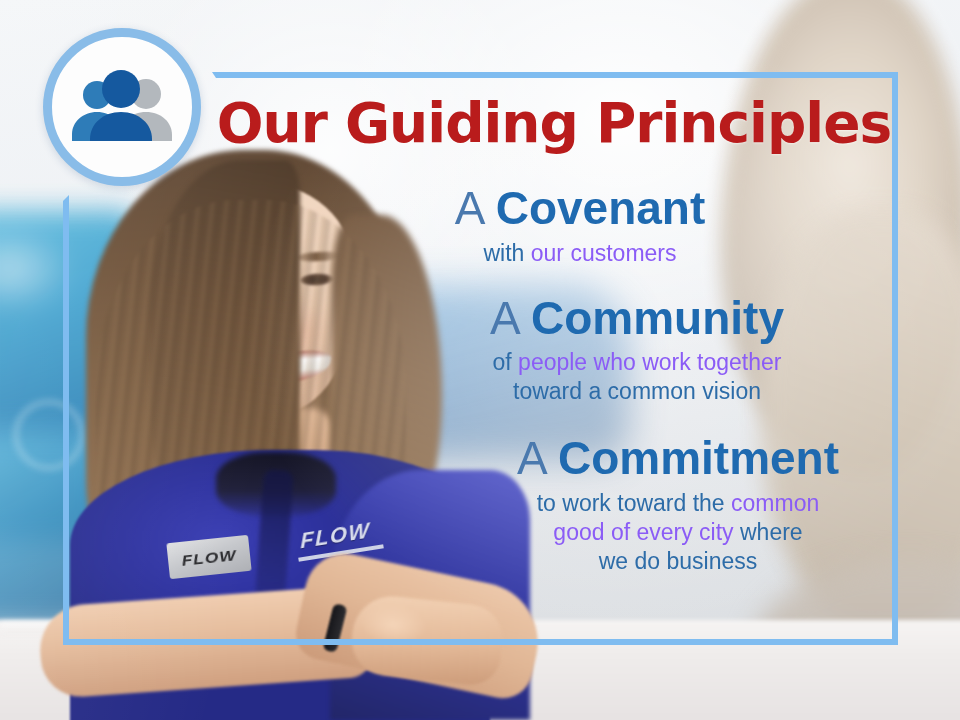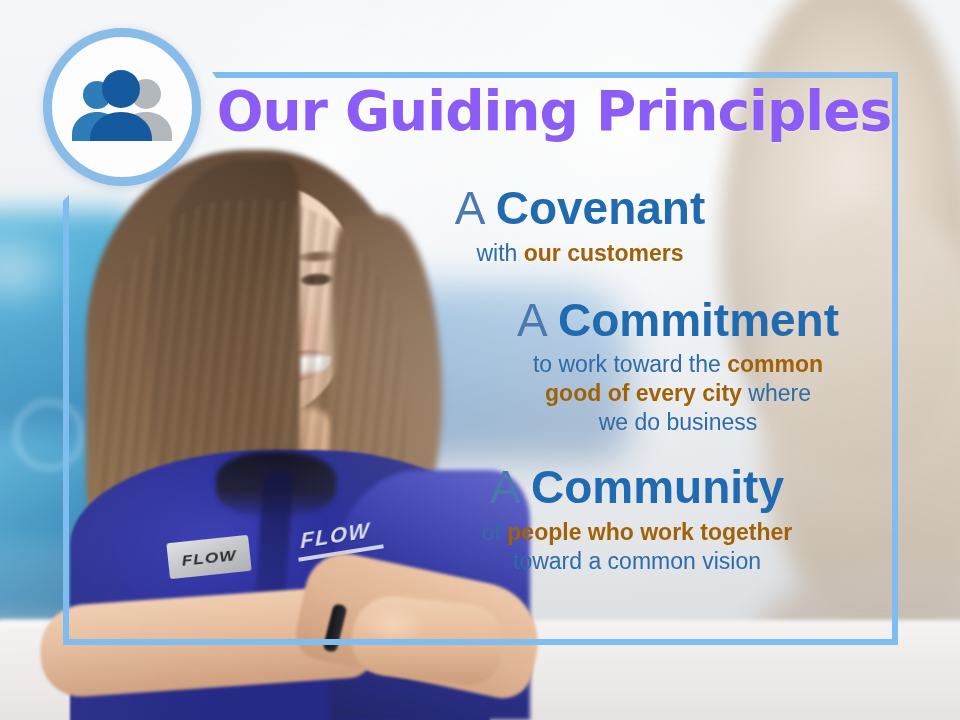--- a/index.html
+++ b/index.html
@@ -418,29 +418,29 @@
     display: flex;
     align-items: center;
     justify-content: center;
     box-shadow: 0 2px 8px rgba(40,80,130,0.18);
   }
   .badge-circle svg { display: block; }
 
   
   .headline {
     position: absolute;
-    left: 212px; top: 84px;
+    left: 212px; top: 96px;
     width: 684px;
     text-align: center;
     font-family: "DejaVu Sans", sans-serif;
     font-weight: bold;
     font-size: 55px;
     line-height: 1;
     letter-spacing: -1px;
-    color: #8b5cf6;
+    color: #b91c1c;
     text-shadow: 0 1px 2px rgba(255,255,255,0.5);
   }
 
   .blocks {
     position: absolute;
     left: 200px; top: 184px;
     width: 700px;
   }
 
   .block { margin-bottom: 6px; }
@@ -462,21 +462,21 @@
   }
 
   .block-sub {
     font-family: "Liberation Sans", sans-serif;
     font-size: 23px;
     line-height: 1.26;
     color: #2d6ca8;
     text-align: center;
     margin-top: 5px;
   }
-  .block-sub b { font-weight: bold; color: #a16207; }
+  .block-sub b { font-weight: normal; color: #8b5cf6; }
 
   
   #block-covenant   { margin-left: 170px; width: 420px; }
   #block-covenant .block-sub { width: 420px; }
 
   #block-community  { margin-left: 222px; width: 430px; margin-top: 26px; }
   #block-community .block-sub { width: 430px; }
 
   #block-commitment { margin-left: 268px; width: 420px; margin-top: 28px; }
   #block-commitment .block-sub { width: 420px; }
@@ -567,31 +567,31 @@
   <div class="blocks">
 
     <div class="block" id="block-covenant">
       <div class="block-title">
         <span class="art">A</span>
         <span class="word">Covenant</span>
       </div>
       <div class="block-sub"><span>with </span><b>our customers</b></div>
     </div>
 
+    <div class="block" id="block-community">
+      <div class="block-title">
+        <span class="art">A</span>
+        <span class="word">Community</span>
+      </div>
+      <div class="block-sub"><span>of </span><b>people who work together</b><br><span>toward a common vision</span></div>
+    </div>
+
     <div class="block" id="block-commitment">
       <div class="block-title">
         <span class="art">A</span>
         <span class="word">Commitment</span>
       </div>
       <div class="block-sub"><span>to work toward the </span><b>common</b><br><b>good of every city</b><span> where</span><br><span>we do business</span></div>
     </div>
 
-    <div class="block" id="block-community">
-      <div class="block-title">
-        <span class="art">A</span>
-        <span class="word">Community</span>
-      </div>
-      <div class="block-sub"><span>of </span><b>people who work together</b><br><span>toward a common vision</span></div>
-    </div>
-
   </div>
 
 </div>
 
 </body></html>

